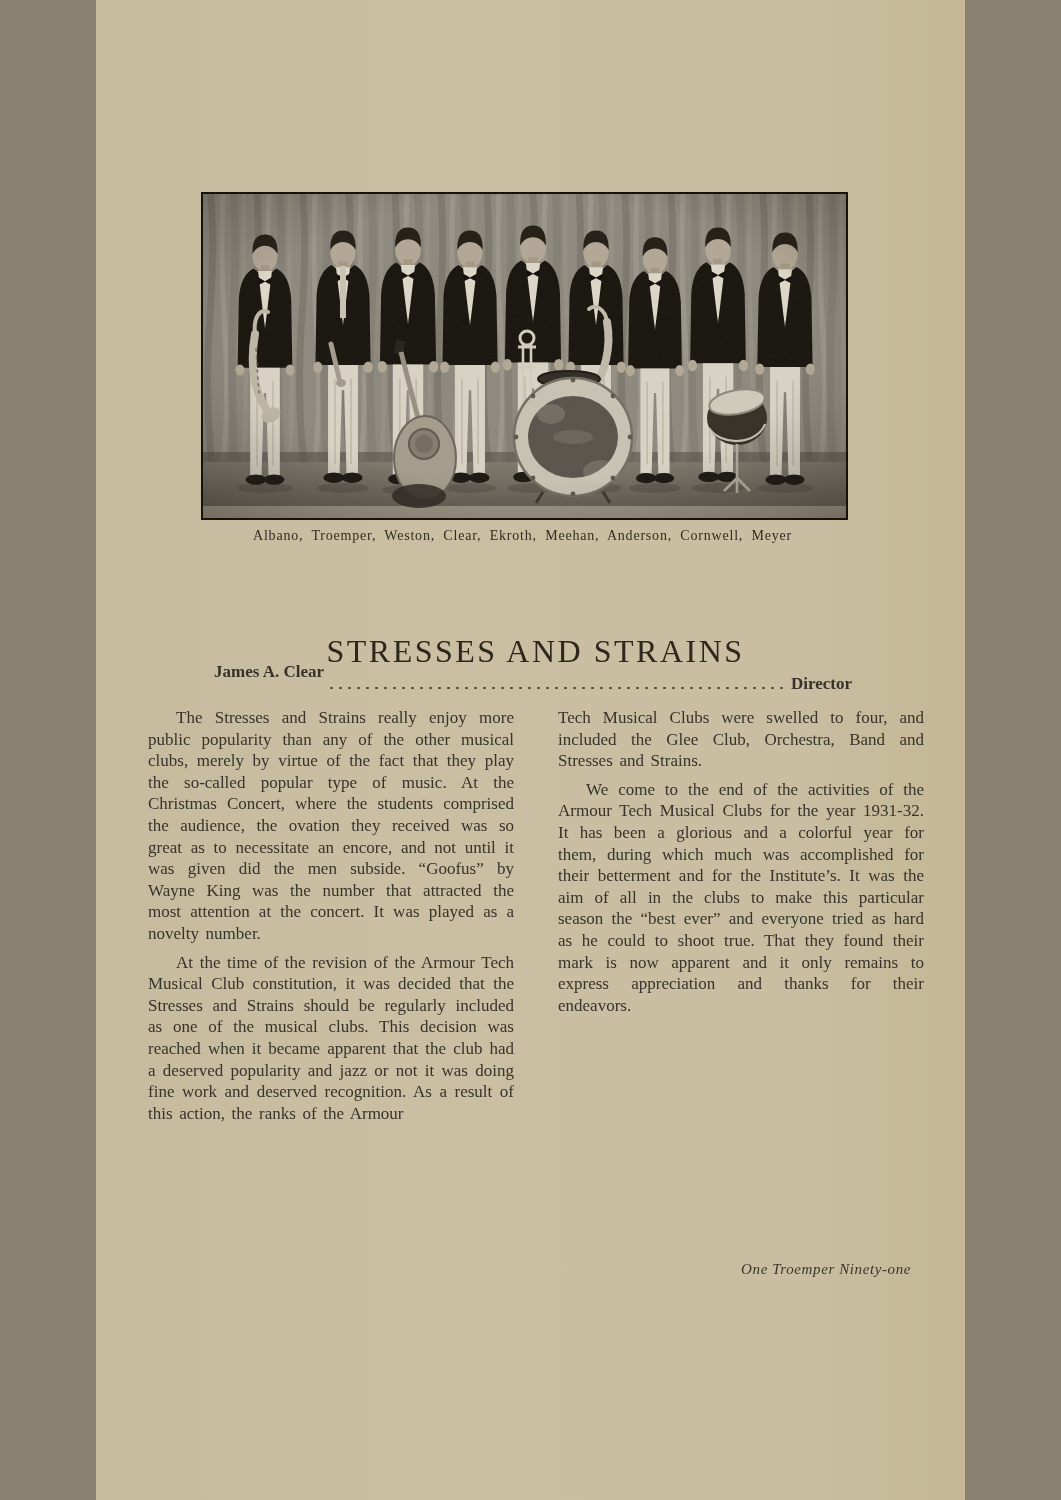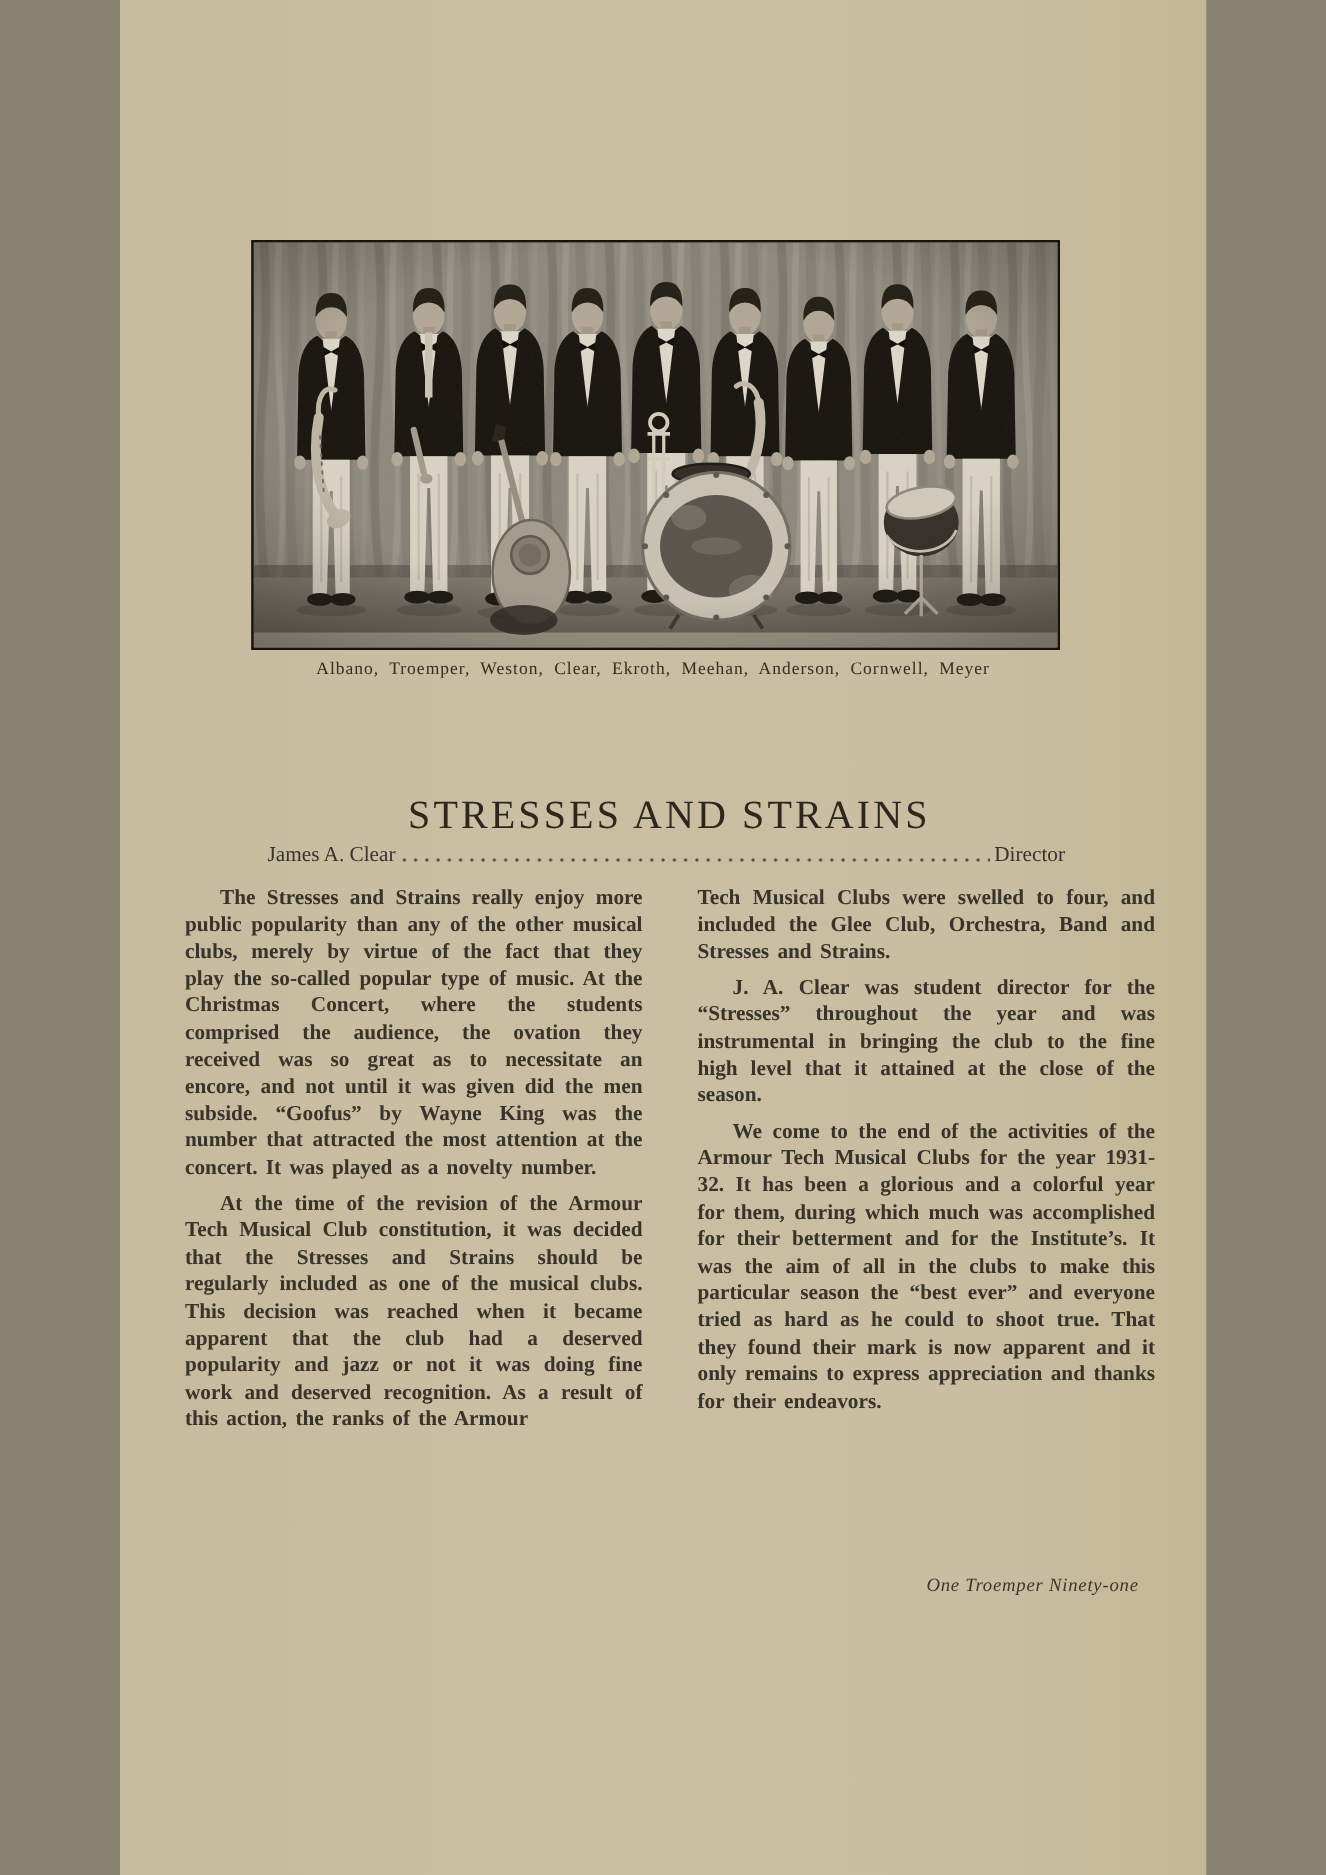--- a/index.html
+++ b/index.html
@@ -38,41 +38,40 @@
   }
 
   .title{
     position:absolute;left:52px;top:612px;width:775px;
     text-align:center;font-size:32px;letter-spacing:2.5px;
     color:#2d271d;font-weight:normal;
   }
 
   .credit-row{
     position:absolute;left:118px;top:662px;width:638px;
-    display:flex;align-items:flex-end;font-size:17px;color:#37322a;
+    display:flex;align-items:flex-start;font-size:17px;color:#37322a;font-weight:bold;
   }
   .credit-name{white-space:nowrap;}
   .credit-role{white-space:nowrap;margin-top:12px;}
   .leader{
     flex:1;align-self:flex-end;height:6px;margin:0 3px 3px 3px;
     background-image:radial-gradient(circle,rgba(62,54,40,.85) 1.05px,rgba(62,54,40,0) 1.4px);
     background-size:9px 6px;background-repeat:repeat-x;background-position:0 100%;
   }
 
   .columns{
     position:absolute;left:52px;top:707px;width:777px;
     display:flex;gap:44px;
   }
   .col{width:366px;}
   .col p{
     margin:0 0 7px 0;
     font-size:17px;line-height:21.6px;
     text-align:justify;word-spacing:.14em;
     color:#38332b;
-    font-weight:bold;
   }
   .col p.indent{text-indent:28px;}
 
   .folio{
     position:absolute;left:52px;top:1261px;width:763px;
     text-align:right;font-style:italic;font-size:15px;letter-spacing:.6px;
     color:#3b352b;
   }
 </style>
 </head>
@@ -264,20 +263,19 @@
     <span class="credit-role">Director</span>
   </div>
 
   <div class="columns">
     <div class="col">
       <p class="indent">The Stresses and Strains really enjoy more public popularity than any of the other musical clubs, merely by virtue of the fact that they play the so-called popular type of music.  At the Christmas Concert, where the students comprised the audience, the ovation they received was so great as to necessitate an encore, and not until it was given did the men subside.  “Goofus” by Wayne King was the number that attracted the most attention at the concert.  It was played as a novelty number.</p>
       <p class="indent">At the time of the revision of the Armour Tech Musical Club constitution, it was decided that the Stresses and Strains should be regularly included as one of the musical clubs.  This decision was reached when it became apparent that the club had a deserved popularity and jazz or not it was doing fine work and deserved recognition.  As a result of this action, the ranks of the Armour</p>
     </div>
     <div class="col">
       <p>Tech Musical Clubs were swelled to four, and included the Glee Club, Orchestra, Band and Stresses and Strains.</p>
-      <p class="indent">J. A. Clear was student director for the “Stresses” throughout the year and was instrumental in bringing the club to the fine high level that it attained at the close of the season.</p>
       <p class="indent">We come to the end of the activities of the Armour Tech Musical Clubs for the year 1931-32.  It has been a glorious and a colorful year for them, during which much was accomplished for their betterment and for the Institute’s.  It was the aim of all in the clubs to make this particular season the “best ever” and everyone tried as hard as he could to shoot true.  That they found their mark is now apparent and it only remains to express appreciation and thanks for their endeavors.</p>
     </div>
   </div>
 
   <div class="folio">One Troemper Ninety-one</div>
 
 </div>
 
 </body></html>

